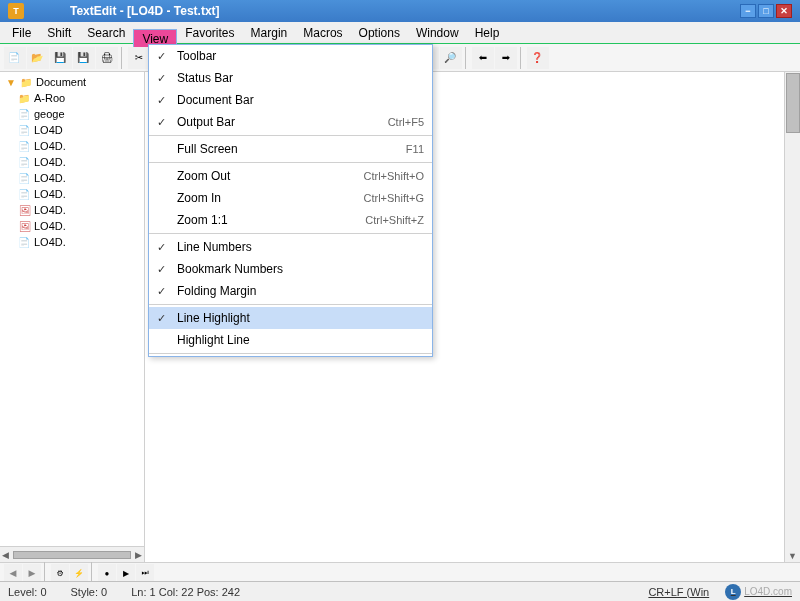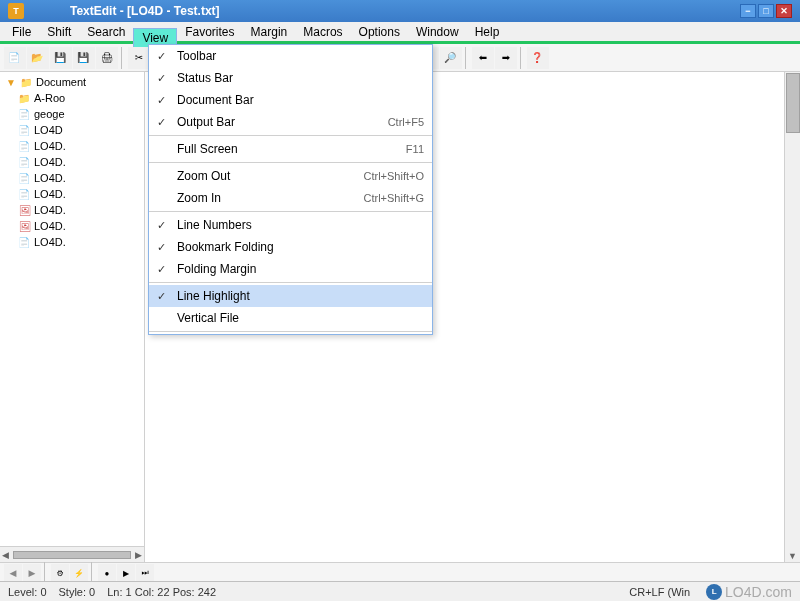--- a/index.html
+++ b/index.html
@@ -56,32 +56,32 @@
       cursor: pointer;
     }
     #title-bar .win-btn:last-child { background: #c84040; border-color: #a02020; }
 
     
     #menu-bar {
       background: #f0f0f0;
       height: 22px;
       display: flex;
       align-items: center;
-      border-bottom: 3px solid #22c55e;
+      border-bottom: 1px solid #22c55e;
       padding: 0 4px;
     }
     .menu-item {
       padding: 2px 8px;
       cursor: pointer;
       height: 20px;
       display: flex;
       align-items: center;
       font-size: 12px;
     }
-    .menu-item.active { background: #5eead4; border: 1px solid #8ab4e8; margin-top: 12px; }
+    .menu-item.active { background: #ec4899; border: 1px solid #8ab4e8; margin-top: 12px; }
 
     
     #toolbar {
       background: #f5f5f5;
       height: 28px;
       display: flex;
       align-items: center;
       padding: 2px 4px;
       border-bottom: 1px solid #d0d0d0;
       gap: 1px;
@@ -200,20 +200,21 @@
       display: flex;
       align-items: center;
       padding: 0 8px;
       font-size: 11px;
       color: #333;
     }
     #status-bar .status-right {
       margin-left: auto;
       display: flex;
       gap: 16px;
+      text-decoration: underline;
     }
 
     
     #dropdown-overlay {
       position: absolute;
       top: 0;
       left: 0;
       right: 0;
       bottom: 0;
       z-index: 100;
@@ -400,27 +401,27 @@
   <div class="toolbar-btn" style="width:18px; height:18px; font-size:8px;">⚙</div>
   <div class="toolbar-btn" style="width:18px; height:18px; font-size:8px;">⚡</div>
   <div class="toolbar-sep"></div>
   <div class="toolbar-btn" style="width:18px; height:18px; font-size:8px;">●</div>
   <div class="toolbar-btn" style="width:18px; height:18px; font-size:8px;">▶</div>
   <div class="toolbar-btn" style="width:18px; height:18px; font-size:8px;">⏭</div>
 </div>
 
 <div id="status-bar" style="position:absolute; bottom:0; left:0; right:0; height:20px; background:#f0f0f0; border-top:1px solid #c0c0c0; display:flex; align-items:center; padding:0 8px; font-size:11px; color:#333;">
   <span>Level: 0</span>
-  <span style="margin:0 12px;text-align:center;">Style: 0</span>
+  <span style="margin:0 24px;text-align:center;">Style: 0</span>
   <span>Ln: 1 Col: 22 Pos: 242</span>
   <div class="status-right" style="margin-left:auto; display:flex; gap:16px; align-items:center;">
     <span>CR+LF (Win</span>
     <div style="display:flex; align-items:center; gap:3px;">
       <div style="width:16px; height:16px; background:#3070b0; border-radius:50%; display:flex; align-items:center; justify-content:center; color:white; font-size:8px; font-weight:bold;">L</div>
-      <span style="color:#aaa; font-size:14px;">LO4D.com</span>
+      <span style="color:#aaa; font-size:10px;">LO4D.com</span>
     </div>
   </div>
 </div>
 
 <div id="dropdown-overlay" style="position:absolute; top:0; left:0; right:0; bottom:0; z-index:100; pointer-events:none;"></div>
 
 <div id="view-menu" style="position:absolute; top:44px; left:148px; width:285px; background:white; border:1px solid #8ab4e8; box-shadow:2px 2px 6px rgba(0,0,0,0.2); z-index:200; font-size:12px;">
 
   <div class="dropdown-item">
     <span class="check-mark">✓</span>
@@ -451,39 +452,44 @@
   <div class="dropdown-item">
     <span class="check-mark">&nbsp;</span>
     <span>Zoom Out</span>
     <span class="shortcut">Ctrl+Shift+O</span>
   </div>
   <div class="dropdown-item">
     <span class="check-mark">&nbsp;</span>
     <span>Zoom In</span>
     <span class="shortcut">Ctrl+Shift+G</span>
   </div>
+  <div class="dropdown-item">
+    <span class="check-mark">&nbsp;</span>
+    <span>Zoom 1:1</span>
+    <span class="shortcut">Ctrl+Shift+Z</span>
+  </div>
   <div class="dropdown-separator"></div>
 
   <div class="dropdown-item">
     <span class="check-mark">✓</span>
     <span>Line Numbers</span>
   </div>
   <div class="dropdown-item">
     <span class="check-mark">✓</span>
-    <span>Bookmark Folding</span>
+    <span>Bookmark Numbers</span>
   </div>
   <div class="dropdown-item">
     <span class="check-mark">✓</span>
     <span>Folding Margin</span>
   </div>
   <div class="dropdown-separator"></div>
 
   <div class="dropdown-item highlighted" style="background:#c8ddf8;">
     <span class="check-mark">✓</span>
     <span>Line Highlight</span>
   </div>
   <div class="dropdown-item">
     <span class="check-mark">&nbsp;</span>
-    <span>Vertical File</span>
+    <span>Highlight Line</span>
   </div>
   <div class="dropdown-separator"></div>
 
 </div>
 
 </body></html>

